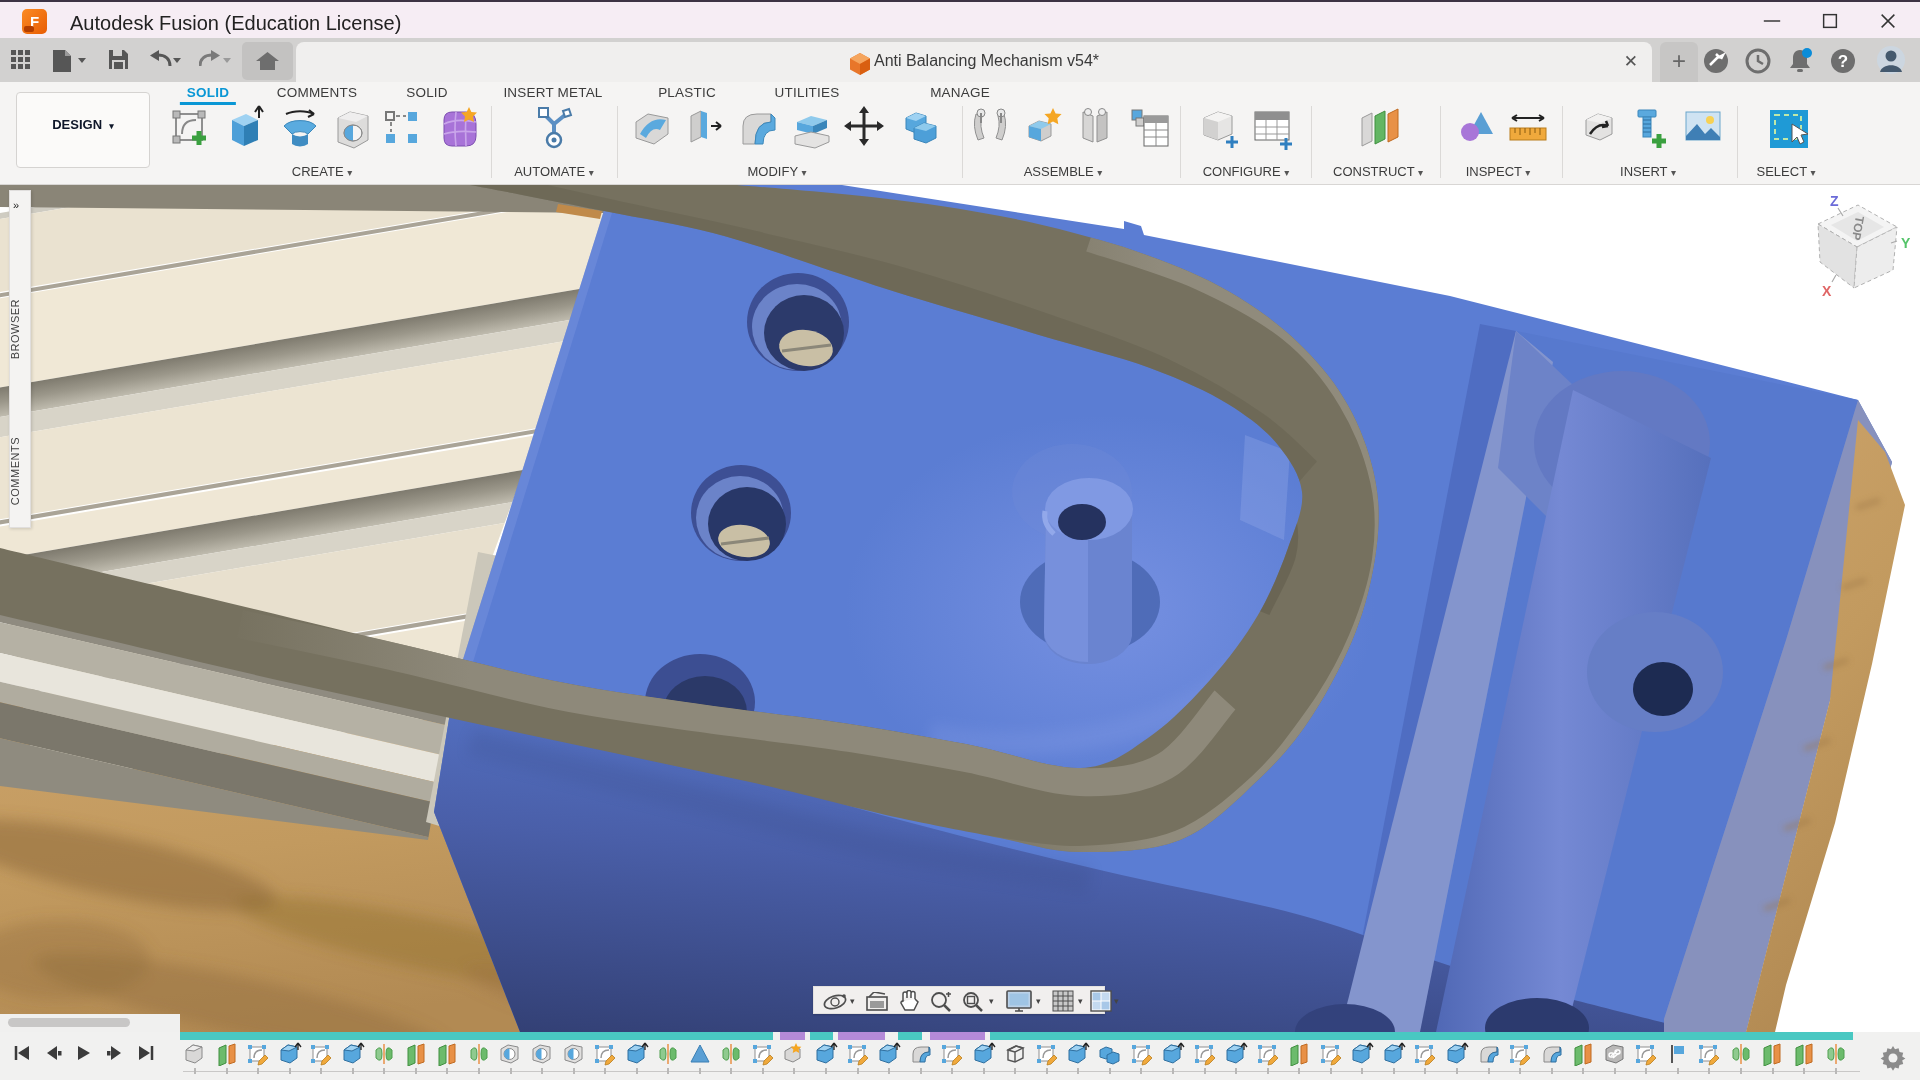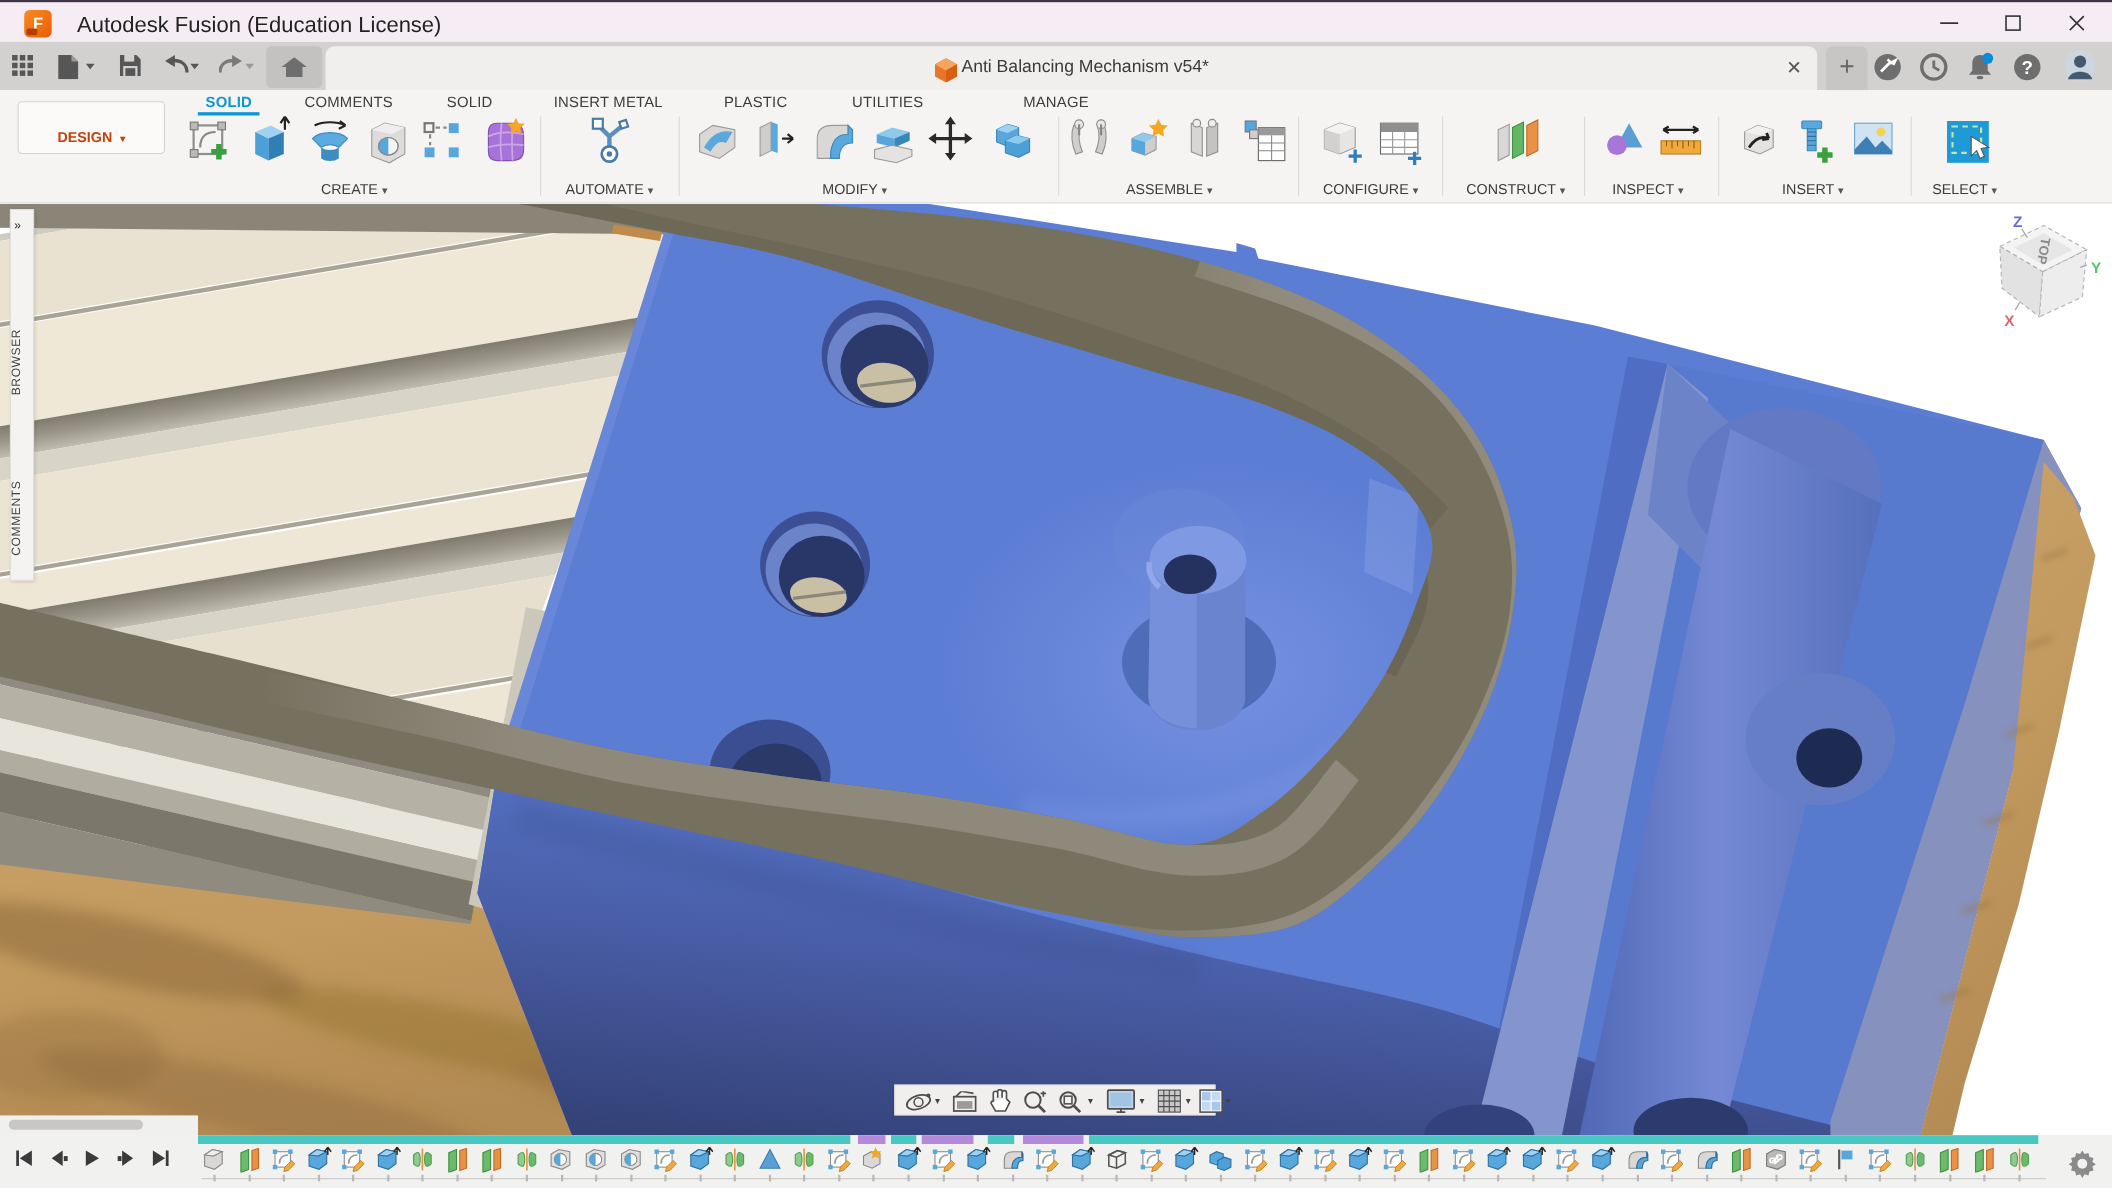--- a/index.html
+++ b/index.html
@@ -9,21 +9,21 @@
 #titlebar .ttext{position:absolute;left:70px;top:10px;font-size:20px;color:#222}
 .wbtn{position:absolute;top:9px;width:20px;height:20px;color:#333}
 #tabbar{position:absolute;left:0;top:38px;width:1920px;height:44px;background:#d2d1d0}
 .tbico{position:absolute;top:12px}
 #doctab{position:absolute;left:296px;top:4px;width:1356px;height:40px;background:#f0efee;border-radius:8px 8px 0 0}
 #doctab .cube{position:absolute;left:554px;top:11px}
 #doctab .dtext{position:absolute;left:578px;top:10px;font-size:16px;color:#3a3a3a}
 #doctab .close{position:absolute;right:14px;top:9px;font-size:17px;color:#555}
 #plusbtn{position:absolute;left:1660px;top:4px;width:38px;height:40px;background:#c7c6c5;border-radius:6px 6px 0 0;color:#666;font-size:24px;text-align:center;line-height:38px}
 #ribbon{position:absolute;left:0;top:82px;width:1920px;height:103px;background:#f5f4f3;border-bottom:1px solid #d8d6d4}
-#designbtn{position:absolute;left:16px;top:10px;width:134px;height:48px;background:#fbfaf9;border:1px solid #d5d3d1;border-radius:4px;font-size:13px;font-weight:bold;color:#c2410c;text-align:center;line-height:64px}
+#designbtn{position:absolute;left:16px;top:10px;width:134px;height:76px;background:#fbfaf9;border:1px solid #d5d3d1;border-radius:4px;font-size:13px;font-weight:bold;color:#0f172a;text-align:center;line-height:64px}
 .rtab{position:absolute;top:3px;transform:translateX(-50%);font-size:13.5px;color:#3c3c3c;letter-spacing:0.2px}
 .rtab.active{color:#0a97d5;font-weight:bold;border-bottom:3px solid #0a97d5;padding:0 7px 2px 7px}
 .glab{position:absolute;top:82px;transform:translateX(-50%);font-size:13px;color:#3c3c3c;white-space:nowrap}
 .glab .car{font-size:10px;color:#555}
 .vsep{position:absolute;top:24px;width:1px;height:72px;background:#dbd9d7}
 .ric{position:absolute;top:22px}
 #viewport{position:absolute;left:0;top:185px;width:1920px;height:847px}
 #lefttabs{position:absolute;left:9px;top:190px;width:22px;height:338px;background:#f4f3f2;border:1px solid #e0dedd;box-shadow:1px 1px 3px rgba(0,0,0,0.15)}
 #lefttabs .arr{position:absolute;left:3px;top:8px;font-size:11px;color:#222}
 .vtext{position:absolute;left:-1px;writing-mode:vertical-rl;transform:rotate(180deg);font-size:11px;color:#3f3f3f;letter-spacing:0.5px}

